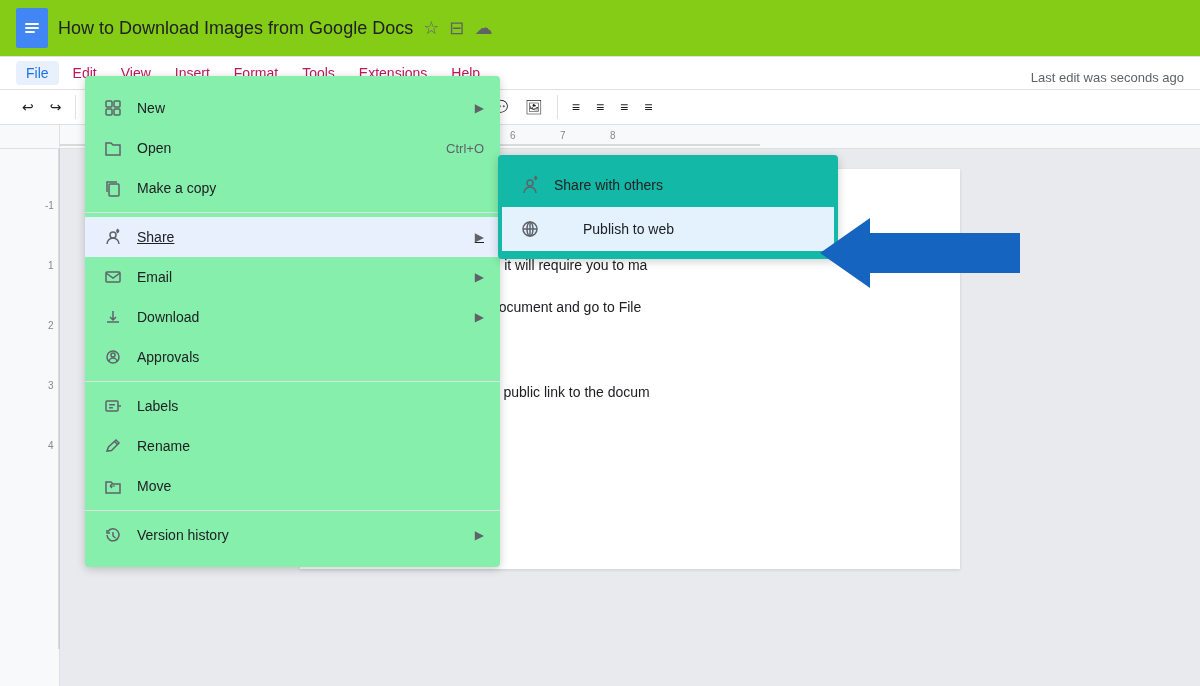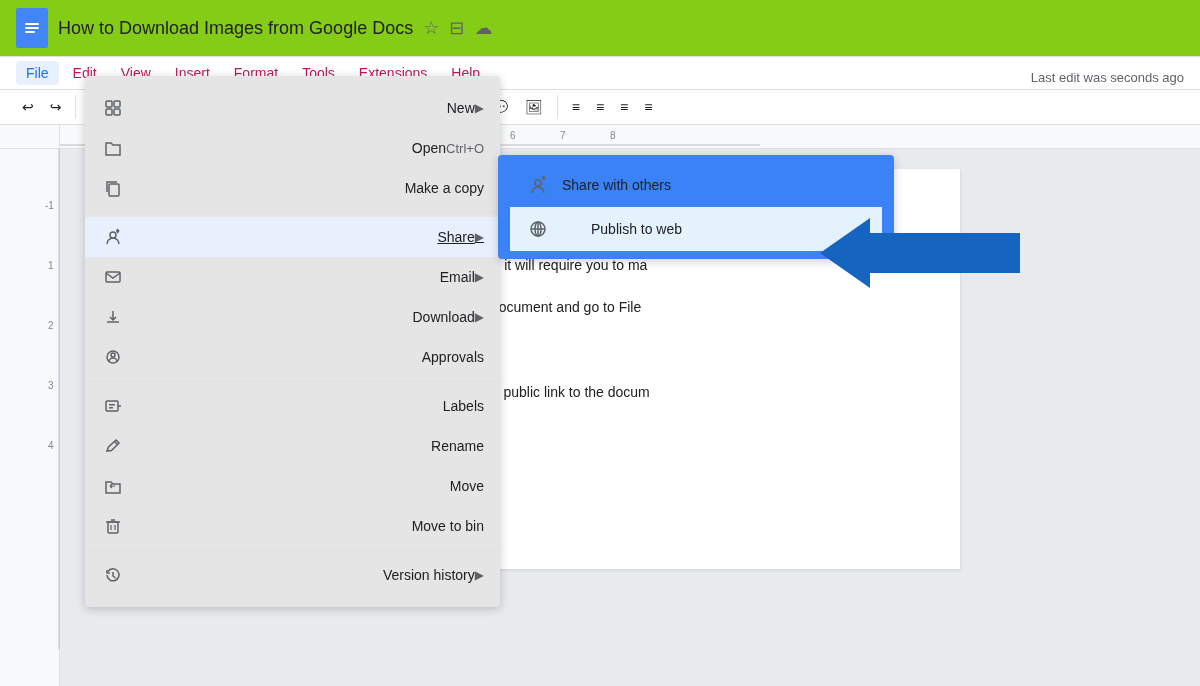--- a/index.html
+++ b/index.html
@@ -158,27 +158,26 @@
       height: 16px;
       background: #202124;
       vertical-align: middle;
     }
 
     
     .file-menu {
       position: absolute;
       top: 76px;
       left: 85px;
-      background: #e5e5e5;
+      background: #86efac;
       border-radius: 4px;
       box-shadow: 0 2px 10px rgba(0,0,0,0.2);
       width: 415px;
       z-index: 100;
       padding: 8px 0;
-      text-align: right;
     }
     .menu-section {
       border-bottom: 1px solid #e0e0e0;
       padding: 4px 0;
     }
     .menu-section:last-child { border-bottom: none; }
     .dropdown-item {
       display: flex;
       align-items: center;
       padding: 8px 16px;
@@ -207,26 +206,26 @@
     .item-arrow {
       color: #5f6368;
       font-size: 12px;
     }
 
     
     .share-submenu {
       position: absolute;
       top: 155px;
       left: 498px;
-      background: #3b82f6;
+      background: #14b8a6;
       border-radius: 4px;
       box-shadow: 0 2px 10px rgba(0,0,0,0.2);
-      width: 396px;
+      width: 340px;
       z-index: 101;
-      padding: 8px 12px;
+      padding: 8px 4px;
     }
     .submenu-item {
       display: flex;
       align-items: center;
       padding: 10px 16px;
       font-size: 14px;
       color: #202124;
       cursor: pointer;
     }
     .submenu-item.highlighted { background: #e3f2fd; gap: 29px; }
@@ -448,31 +447,20 @@
     </div>
     <div class="dropdown-item">
       <div class="item-icon">
         <svg width="18" height="18" viewBox="0 0 18 18" fill="none">
           <path d="M2 5h5l2 2h7v9H2V5z" stroke="#5f6368" stroke-width="1.5" fill="none"></path>
           <path d="M8 11l-2-2m0 0l2-2m-2 2h5" stroke="#5f6368" stroke-width="1.2"></path>
         </svg>
       </div>
       <span class="item-label">Move</span>
     </div>
-    <div class="dropdown-item">
-      <div class="item-icon">
-        <svg width="18" height="18" viewBox="0 0 18 18" fill="none">
-          <rect x="4" y="5" width="10" height="11" rx="1" stroke="#5f6368" stroke-width="1.5"></rect>
-          <path d="M2 5h14" stroke="#5f6368" stroke-width="1.5"></path>
-          <path d="M7 3h4" stroke="#5f6368" stroke-width="1.5"></path>
-          <path d="M7 8v5M11 8v5" stroke="#5f6368" stroke-width="1.2"></path>
-        </svg>
-      </div>
-      <span class="item-label">Move to bin</span>
-    </div>
   </div>
 
   <div class="menu-section">
     <div class="dropdown-item">
       <div class="item-icon">
         <svg width="18" height="18" viewBox="0 0 18 18" fill="none">
           <path d="M3 9a6 6 0 1 0 1-3.5" stroke="#5f6368" stroke-width="1.5" fill="none"></path>
           <path d="M3 4v3h3" stroke="#5f6368" stroke-width="1.5" fill="none"></path>
           <path d="M9 6v4l2.5 2" stroke="#5f6368" stroke-width="1.5"></path>
         </svg>

